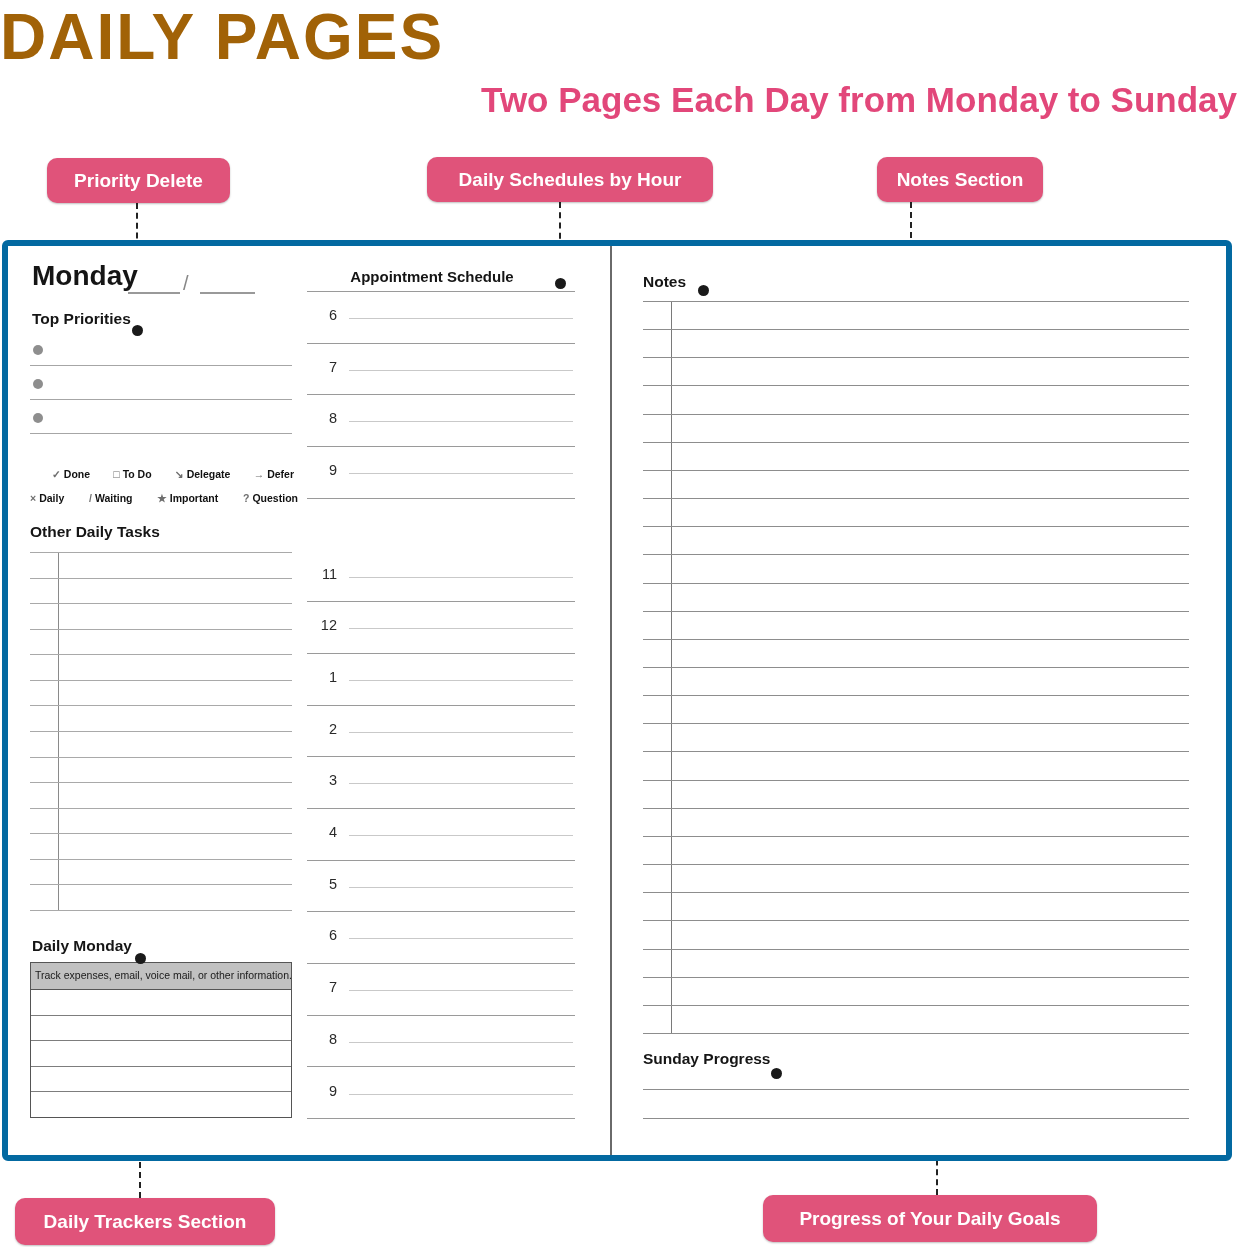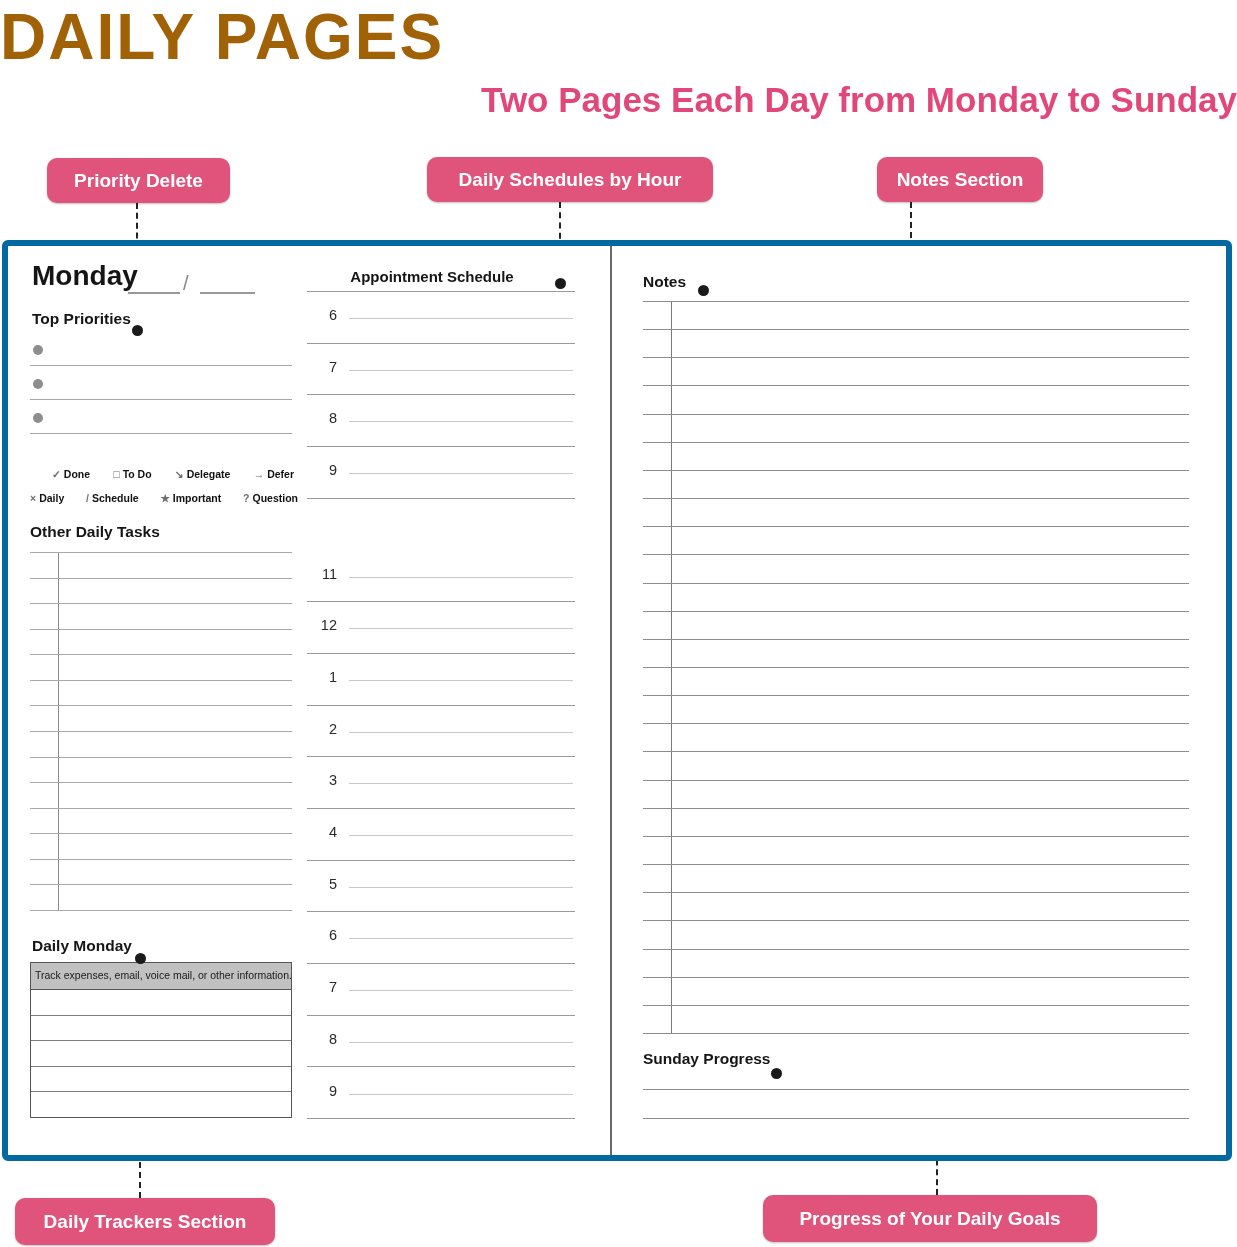--- a/index.html
+++ b/index.html
@@ -161,21 +161,21 @@
 
     <div id="legend">
       <div class="legend-row r1">
           <span class="lg-item"><span class="lg-sym">✓</span><span class="lg-lbl">Done</span></span>
           <span class="lg-item"><span class="lg-sym">□</span><span class="lg-lbl">To Do</span></span>
           <span class="lg-item"><span class="lg-sym">↘</span><span class="lg-lbl">Delegate</span></span>
           <span class="lg-item"><span class="lg-sym">→</span><span class="lg-lbl">Defer</span></span>
         </div>
       <div class="legend-row r2">
           <span class="lg-item"><span class="lg-sym">×</span><span class="lg-lbl">Daily</span></span>
-          <span class="lg-item"><span class="lg-sym">/</span><span class="lg-lbl">Schedule</span></span>
+          <span class="lg-item"><span class="lg-sym">/</span><span class="lg-lbl">Waiting</span></span>
           <span class="lg-item"><span class="lg-sym">★</span><span class="lg-lbl">Important</span></span>
           <span class="lg-item"><span class="lg-sym">?</span><span class="lg-lbl">Question</span></span>
         </div>
     </div>
 
     <div class="section-label" id="label-other-tasks">Other Daily Tasks</div>
     <div id="tasks">
         <div class="v-rule"></div>
         <div class="task-line" style="top: 0px;"></div>
         <div class="task-line" style="top: 25.5714px;"></div>

